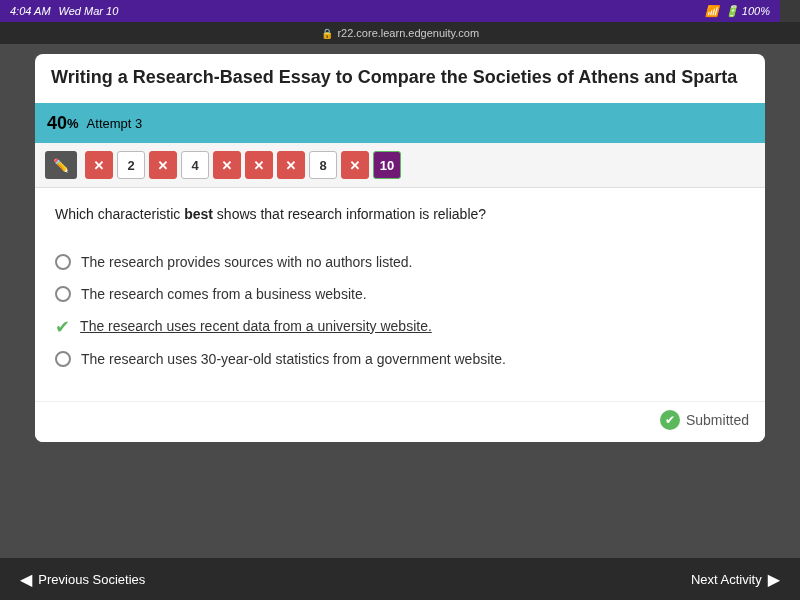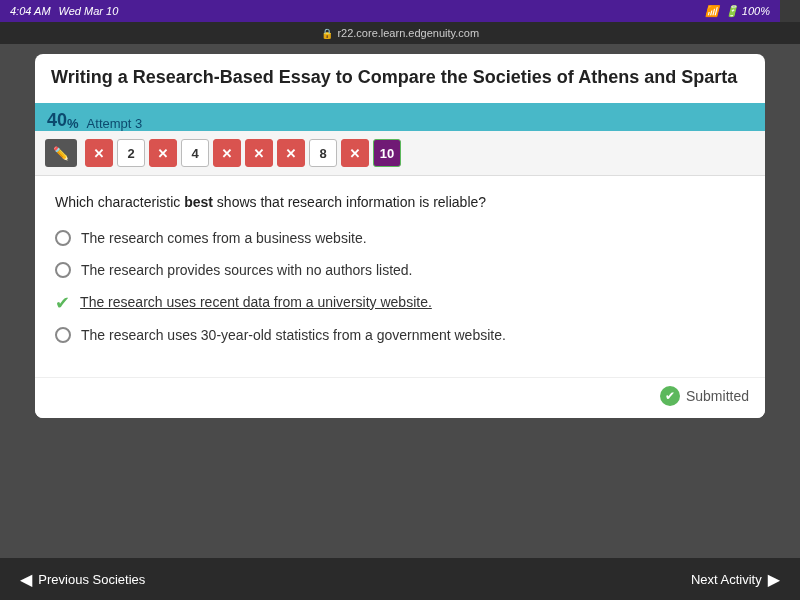--- a/index.html
+++ b/index.html
@@ -78,25 +78,25 @@
       gap: 8px;
       align-items: center;
       font-size: 13px;
     }
     .quiz-label { color: #555; }
     .complete-label { color: #555; }
 
     
     #progress-bar-container {
       background: #48b8c8;
-      height: 28px;
-      display: flex;
-      align-items: flex-end;
+      height: 40px;
+      display: flex;
+      align-items: center;
       padding: 0 12px;
-      color: #0c4a6e;
+      color: #000000;
       font-size: 14px;
       font-weight: bold;
     }
     .percent-num { font-size: 18px; font-weight: bold; }
     .percent-sign { font-size: 13px; margin-right: 8px; }
     .attempt-label { font-size: 13px; font-weight: normal; }
 
     
     #nav-row {
       display: flex;
@@ -137,21 +137,21 @@
     .nav-current { background: #701a75; color: white; border-color: #5cb85c; }
 
     
     #question-area {
       padding: 16px 20px 20px;
       background: white;
     }
     #question-text {
       font-size: 14px;
       color: #222;
-      margin-bottom: 16px;
+      margin-bottom: 28px;
       line-height: 1.5;
     }
     .bold { font-weight: bold; }
 
     
     .answer-option {
       display: flex;
       align-items: flex-start;
       gap: 10px;
       margin-bottom: 12px;
@@ -275,26 +275,26 @@
       <div class="nav-item nav-current">10</div>
     </div>
 
     <div id="question-area">
       <div id="question-text">
         <span>Which characteristic </span><span class="bold">best</span><span> shows that research information is reliable?</span>
       </div>
 
       <div class="answer-option">
         <div class="radio-circle"></div>
-        <span class="answer-text">The research comes from a business website.</span>
+        <span class="answer-text">The research provides sources with no authors listed.</span>
       </div>
 
       <div class="answer-option">
         <div class="radio-circle"></div>
-        <span class="answer-text">The research provides sources with no authors listed.</span>
+        <span class="answer-text">The research comes from a business website.</span>
       </div>
 
       <div class="answer-option">
         <span class="check-mark">✔</span>
         <span class="answer-text answer-correct">The research uses recent data from a university website.</span>
       </div>
 
       <div class="answer-option">
         <div class="radio-circle"></div>
         <span class="answer-text">The research uses 30-year-old statistics from a government website.</span>

